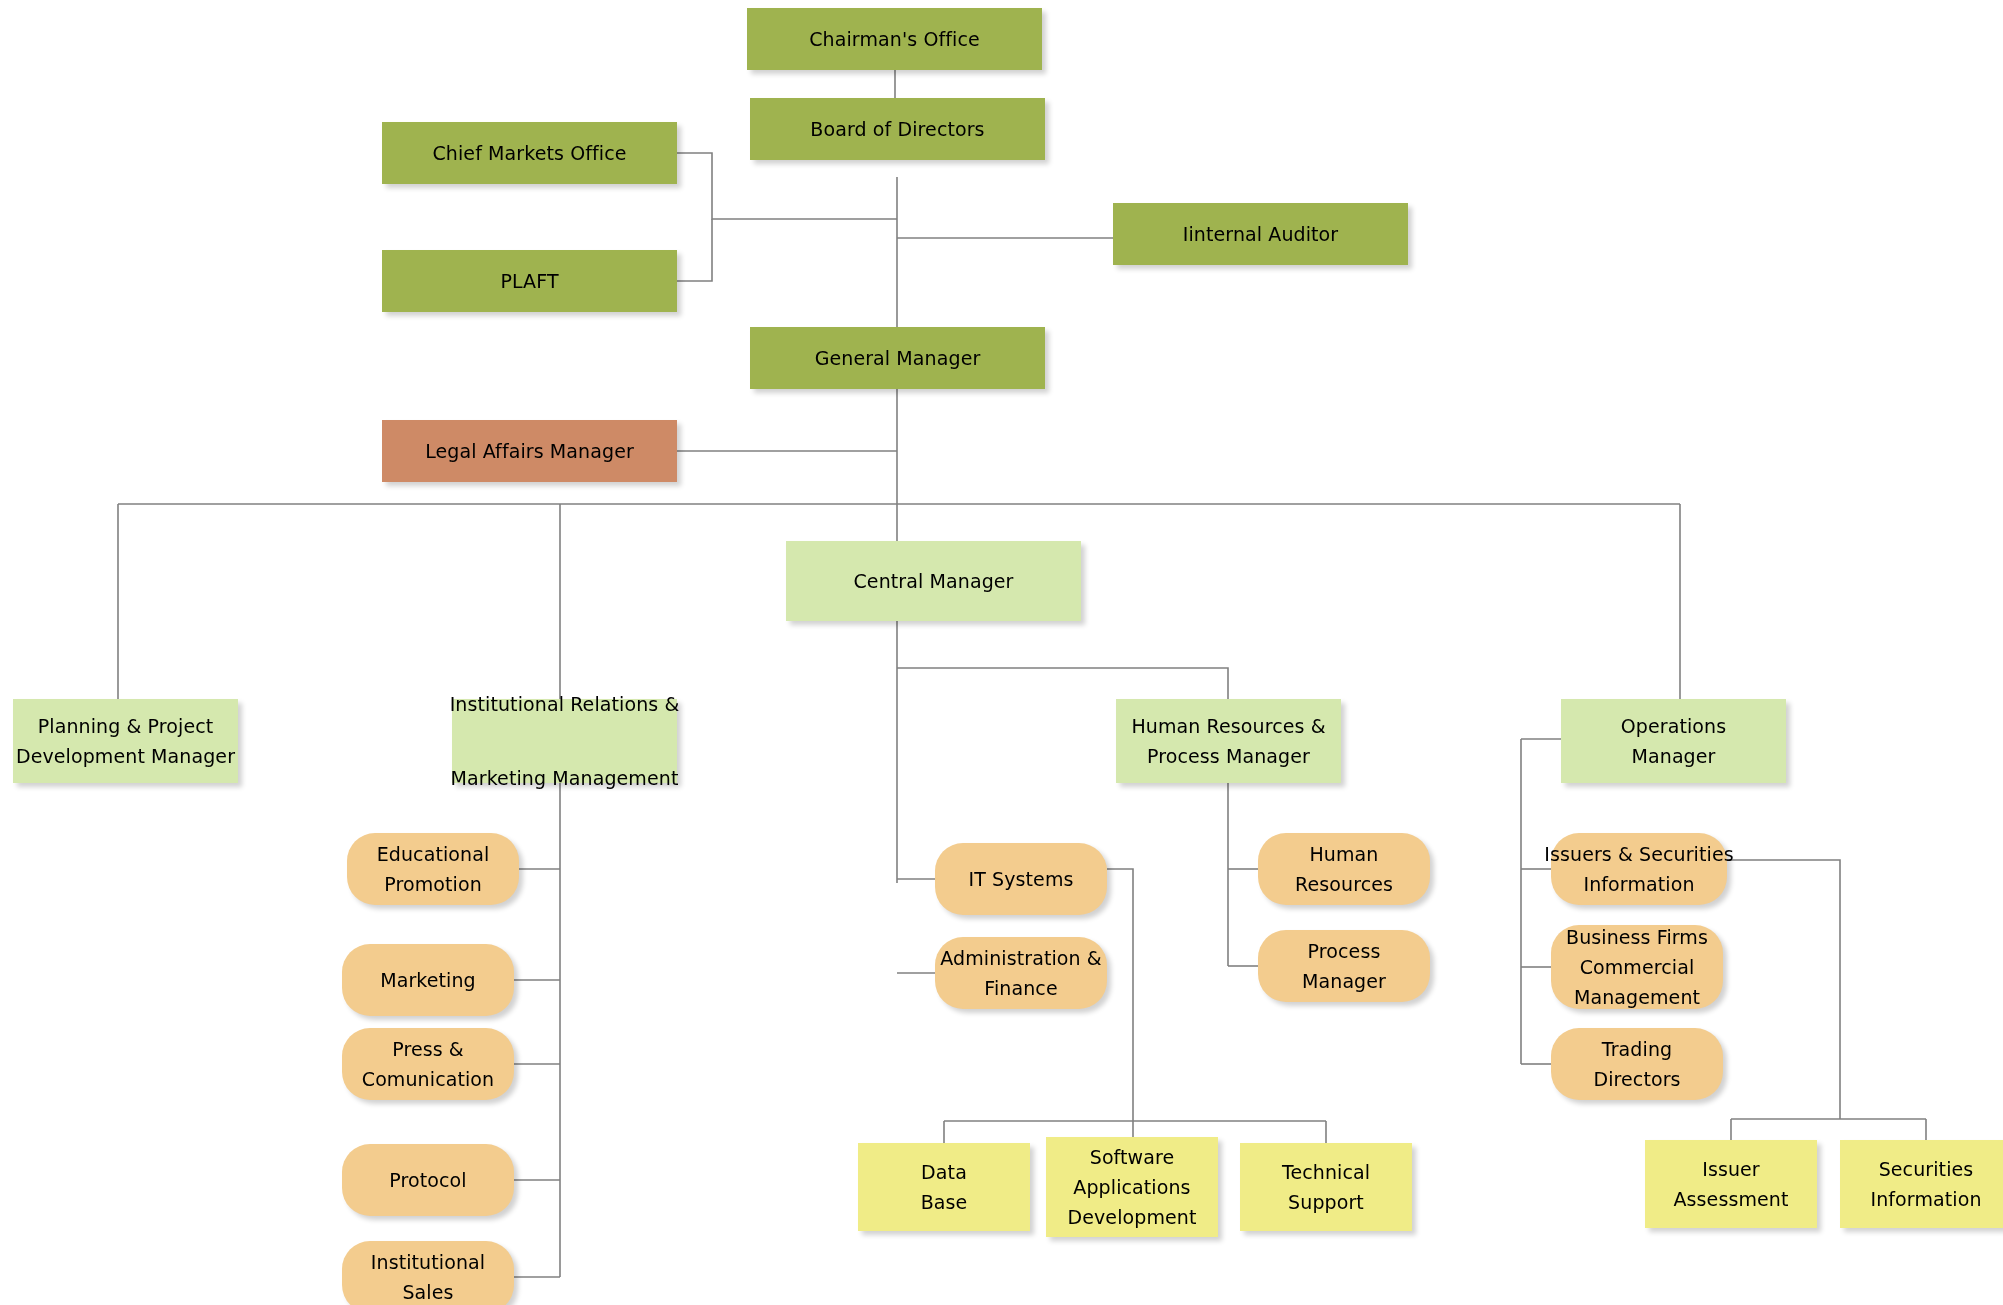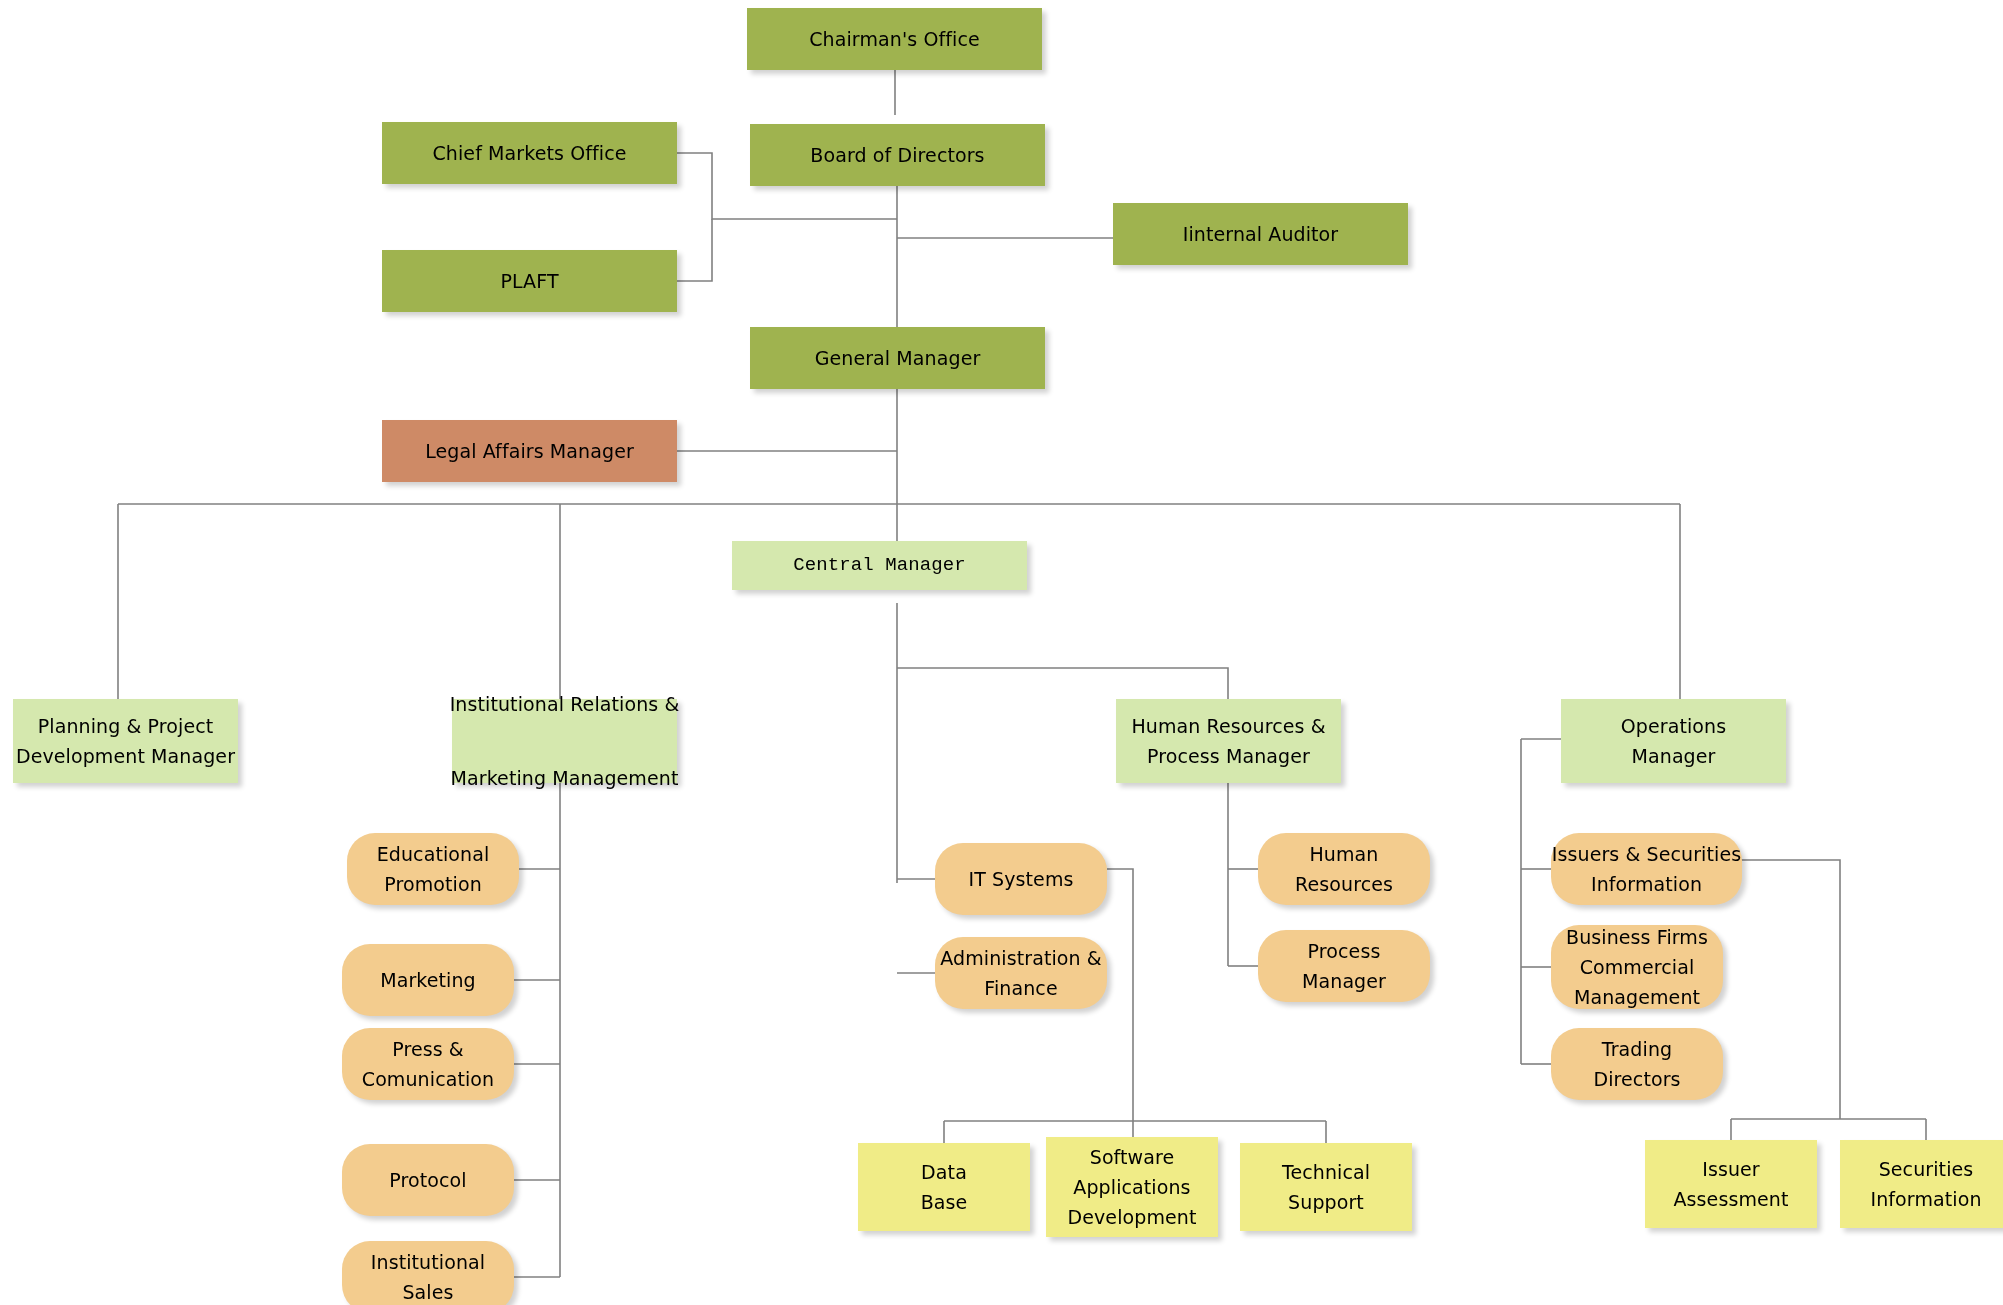--- a/index.html
+++ b/index.html
@@ -96,39 +96,39 @@
       <path d="M 1723,860 L 1840,860 L 1840,1119" fill="none" stroke="#808080" stroke-width="1.6"></path>
       <path d="M 1731,1119 L 1926,1119" fill="none" stroke="#808080" stroke-width="1.6"></path>
       <path d="M 1731,1119 L 1731,1140" fill="none" stroke="#808080" stroke-width="1.6"></path>
       <path d="M 1926,1119 L 1926,1140" fill="none" stroke="#808080" stroke-width="1.6"></path>
     </svg>
 
   <div id="node-layer">
       <div class="node tone-olive" title="Chairman's Office" style="left: 747px; top: 8px; width: 295px; height: 62px;">
         <span class="line">Chairman's Office</span>
       </div>
-      <div class="node tone-olive" title="Board of Directors" style="left: 750px; top: 124px; width: 295px; height: 62px;">
+      <div class="node tone-olive" title="Board of Directors" style="left: 750px; top: 98px; width: 295px; height: 62px;">
         <span class="line">Board of Directors</span>
       </div>
       <div class="node tone-olive" title="Chief Markets Office" style="left: 382px; top: 122px; width: 295px; height: 62px;">
         <span class="line">Chief Markets Office</span>
       </div>
       <div class="node tone-olive" title="PLAFT" style="left: 382px; top: 250px; width: 295px; height: 62px;">
         <span class="line">PLAFT</span>
       </div>
       <div class="node tone-olive" title="Iinternal Auditor" style="left: 1113px; top: 203px; width: 295px; height: 62px;">
         <span class="line">Iinternal Auditor</span>
       </div>
       <div class="node tone-olive" title="General Manager" style="left: 750px; top: 327px; width: 295px; height: 62px;">
         <span class="line">General Manager</span>
       </div>
       <div class="node tone-salmon" title="Legal Affairs Manager" style="left: 382px; top: 420px; width: 295px; height: 62px;">
         <span class="line">Legal Affairs Manager</span>
       </div>
-      <div class="node tone-lgreen" title="Central Manager" style="left: 732px; top: 541px; width: 295px; height: 49px; font-family: Liberation Mono, monospace;">
+      <div class="node tone-lgreen" title="Central Manager" style="left: 786px; top: 541px; width: 295px; height: 80px;">
         <span class="line">Central Manager</span>
       </div>
       <div class="node tone-lgreen" title="Planning &amp; Project Development Manager" style="left: 13px; top: 699px; width: 225px; height: 84px;">
         <span class="line">Planning &amp; Project</span>
         <span class="line">Development Manager</span>
       </div>
       <div class="node tone-lgreen" title="Institutional Relations &amp; Marketing Management" style="left: 452px; top: 699px; width: 225px; height: 84px; gap: 44px;">
         <span class="line">Institutional Relations &amp;</span>
         <span class="line">Marketing Management</span>
       </div>
@@ -166,21 +166,21 @@
         <span class="line">Finance</span>
       </div>
       <div class="node tone-orange" title="Human Resources" style="left: 1258px; top: 833px; width: 172px; height: 72px;">
         <span class="line">Human</span>
         <span class="line">Resources</span>
       </div>
       <div class="node tone-orange" title="Process Manager" style="left: 1258px; top: 930px; width: 172px; height: 72px;">
         <span class="line">Process</span>
         <span class="line">Manager</span>
       </div>
-      <div class="node tone-orange" title="Issuers &amp; Securities Information" style="left: 1551px; top: 833px; width: 191px; height: 72px;">
+      <div class="node tone-orange" title="Issuers &amp; Securities Information" style="left: 1551px; top: 833px; width: 176px; height: 72px;">
         <span class="line">Issuers &amp; Securities</span>
         <span class="line">Information</span>
       </div>
       <div class="node tone-orange" title="Business Firms Commercial Management" style="left: 1551px; top: 925px; width: 172px; height: 84px;">
         <span class="line">Business Firms</span>
         <span class="line">Commercial</span>
         <span class="line">Management</span>
       </div>
       <div class="node tone-orange" title="Trading Services" style="left: 1551px; top: 1028px; width: 172px; height: 72px;">
         <span class="line">Trading</span>

